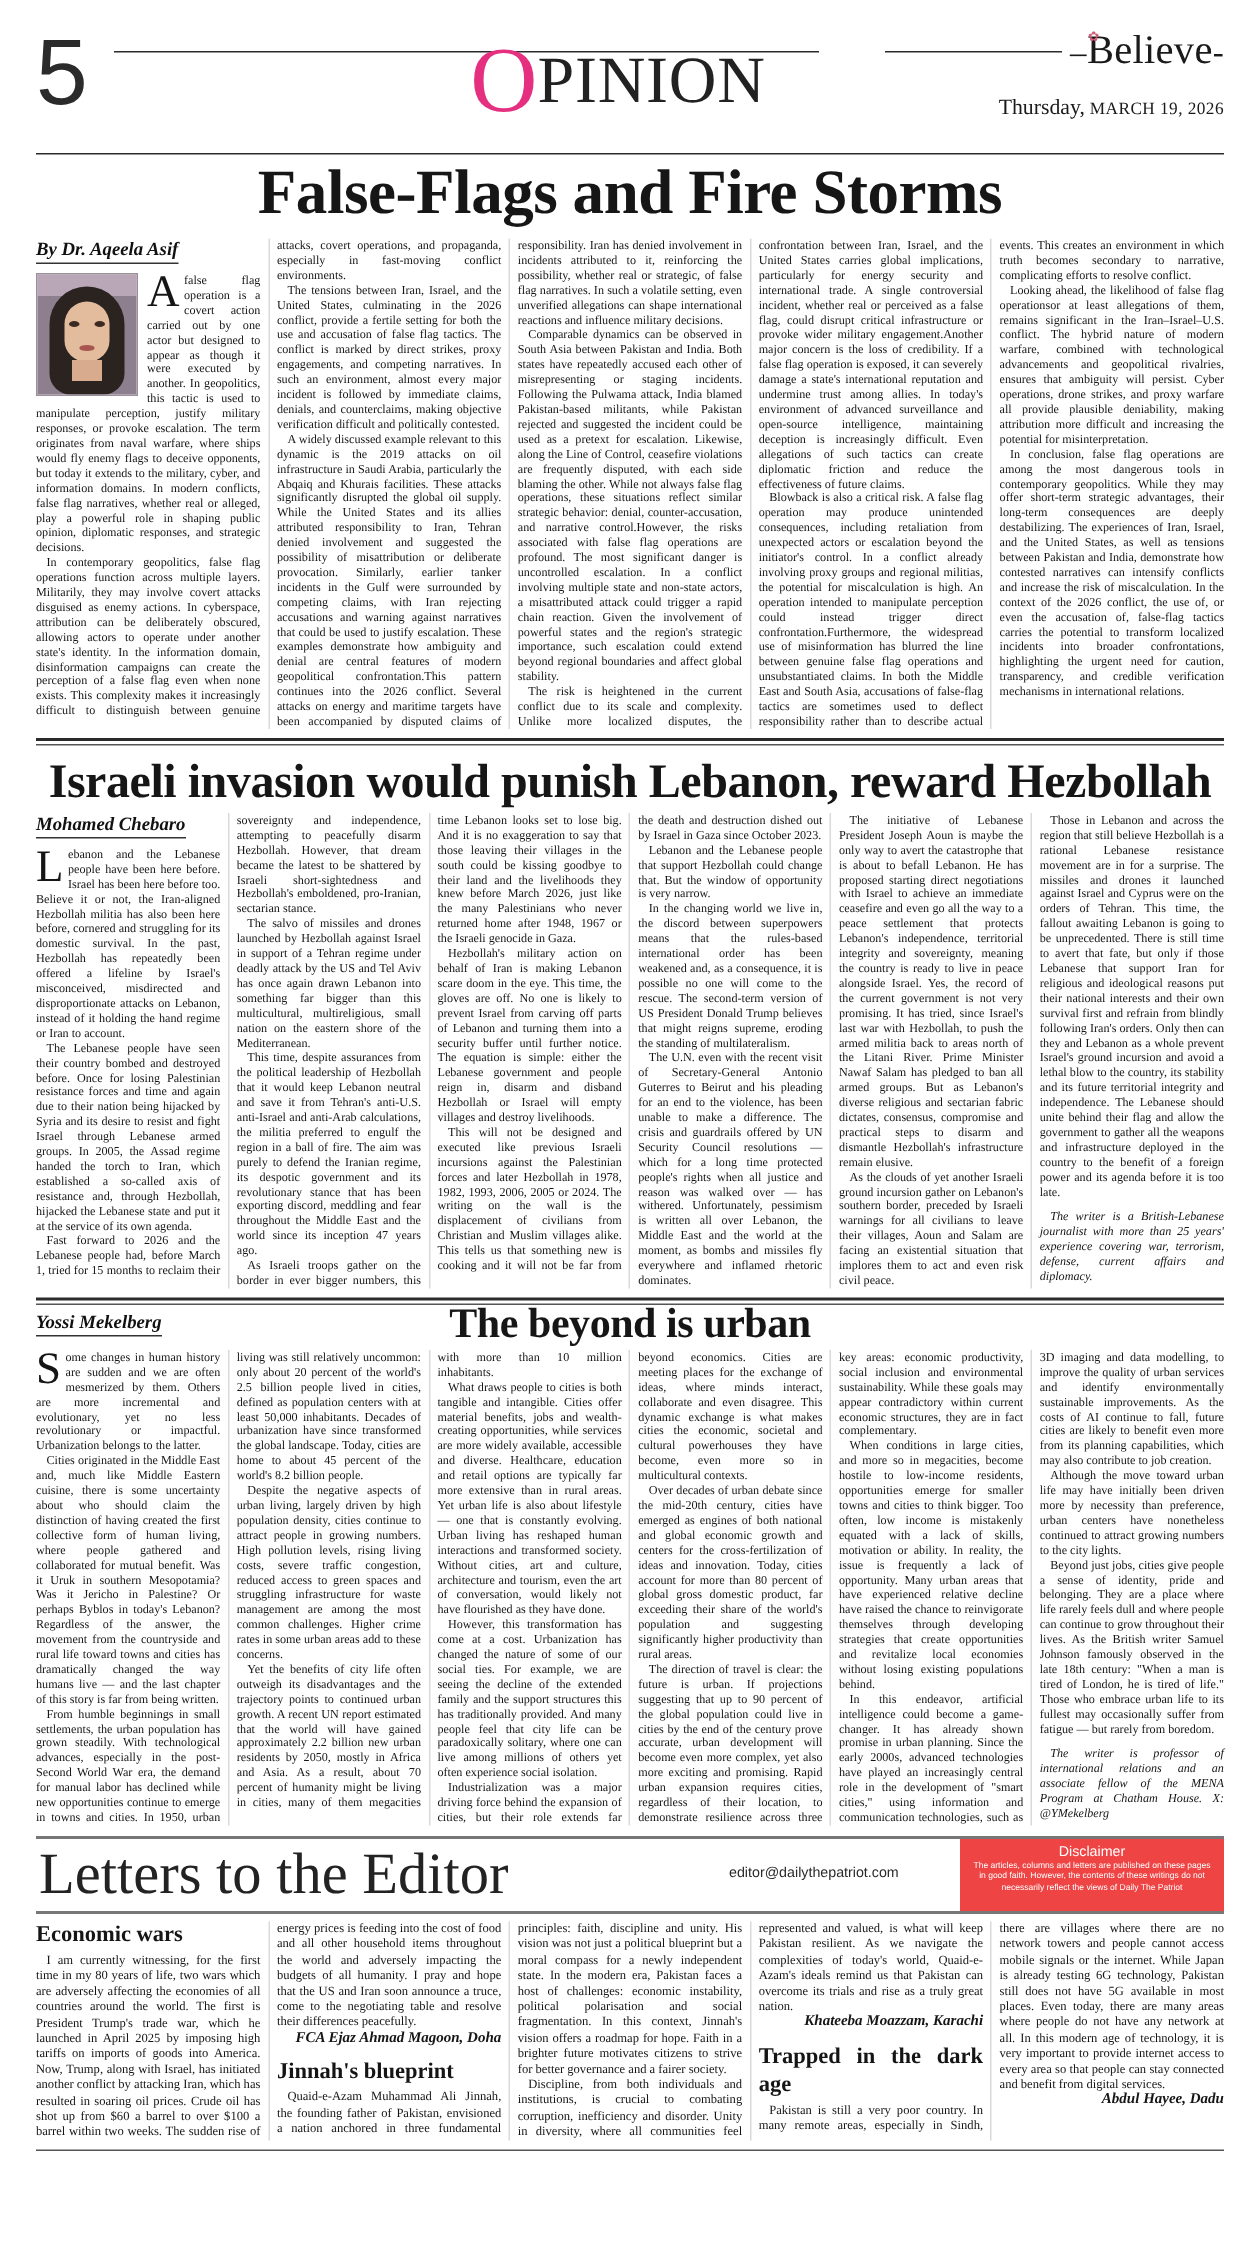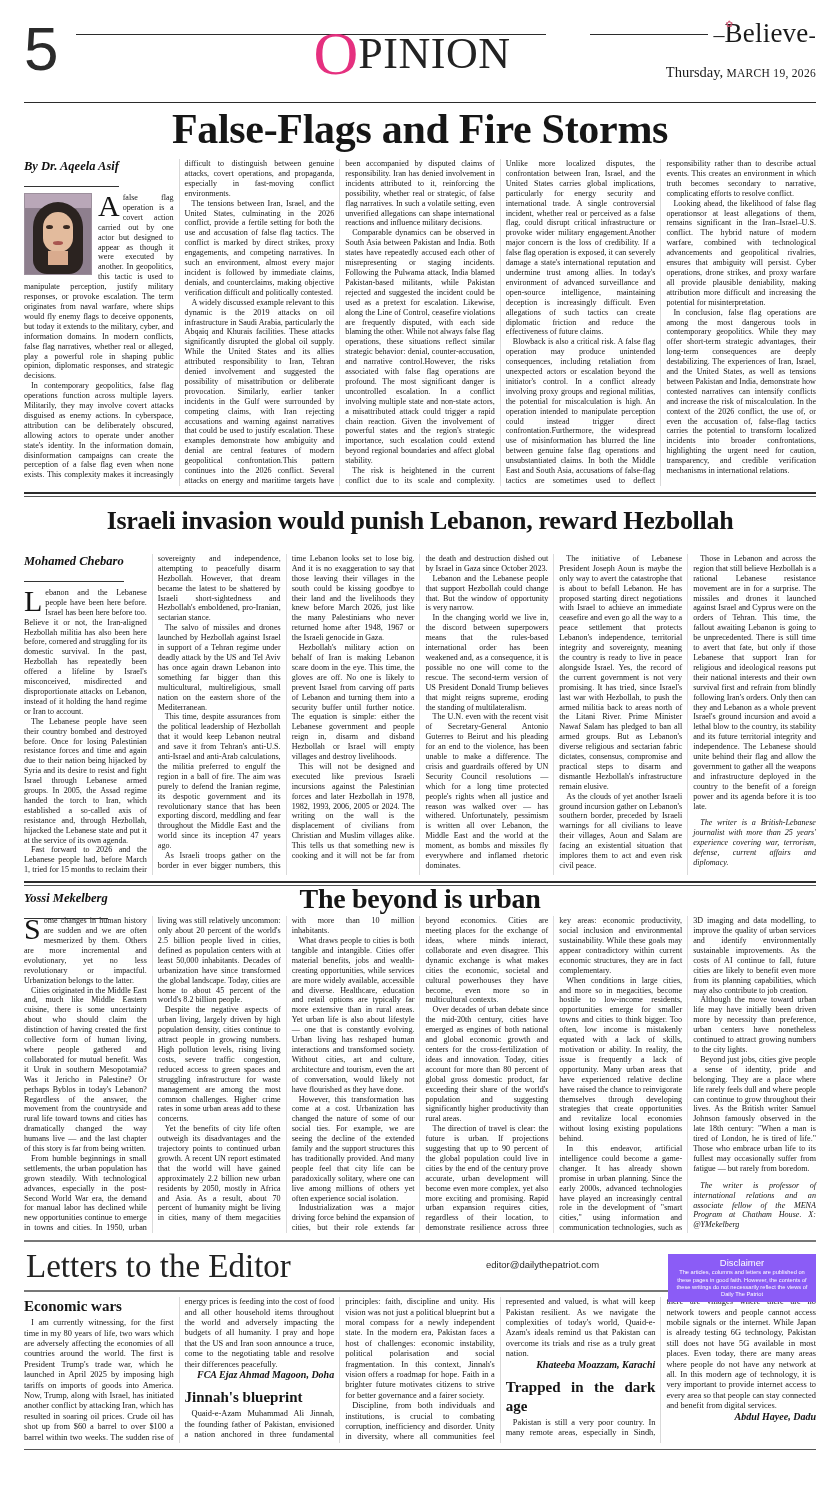--- a/index.html
+++ b/index.html
@@ -119,33 +119,33 @@
 
   
   .headline {
     text-align: center;
     font-family: "Liberation Serif", serif;
     font-weight: bold;
     color: #161616;
     letter-spacing: -0.3px;
   }
   .h-main   { font-size: 42px; line-height: 34px; margin: 9px 0 13px; }
-  .h-wide   { font-size: 26px; line-height: 33px; margin: 7px 0 17px; }
+  .h-wide   { font-size: 32px; line-height: 33px; margin: 7px 0 5px; }
   .h-inline { font-size: 28px; line-height: 30px; }
 
   .byline {
     font-family: "Liberation Serif", serif;
     font-weight: bold;
     font-style: italic;
     font-size: 12.5px;
     line-height: 15px;
     color: #111;
     border-bottom: 1.1px solid #333;
     display: inline-block;
-    padding-bottom: 12px;
+    padding-bottom: 1px;
     margin-bottom: 6px;
   }
 
   .cols {
     column-gap: 11px;
     column-rule: 0.7px solid #d9d9d9;
     font-size: 8.1px;
     line-height: 9.9px;
     text-align: justify;
     hyphens: auto;
@@ -241,36 +241,36 @@
     margin-top: 7px;
     border-top: 2.4px solid #777;
     border-bottom: 2.4px solid #777;
     height: 48px;
     background: #fff;
   }
   .letters-title {
     position: absolute;
     left: 2px; top: 2px;
     font-family: "Liberation Serif", serif;
-    font-size: 33px;
+    font-size: 39px;
     line-height: 44px;
     color: #232323;
   }
   .letters-email {
     position: absolute;
     left: 462px; top: 17px;
     font-family: "Liberation Sans", sans-serif;
     font-size: 9.5px;
     color: #2a2a2a;
   }
   .disclaimer {
     position: absolute;
-    right: 0; top: 12px;
-    width: 148px; height: 48px;
-    background: #8b5cf6;
+    right: 0; top: 0;
+    width: 176px; height: 48px;
+    background: #ef4444;
     color: #fff;
     box-sizing: border-box;
     padding: 3px 6px;
     text-align: center;
   }
   .disclaimer-title {
     font-family: "Liberation Sans", sans-serif;
     font-size: 9.5px;
     line-height: 11px;
     margin-bottom: 1px;

